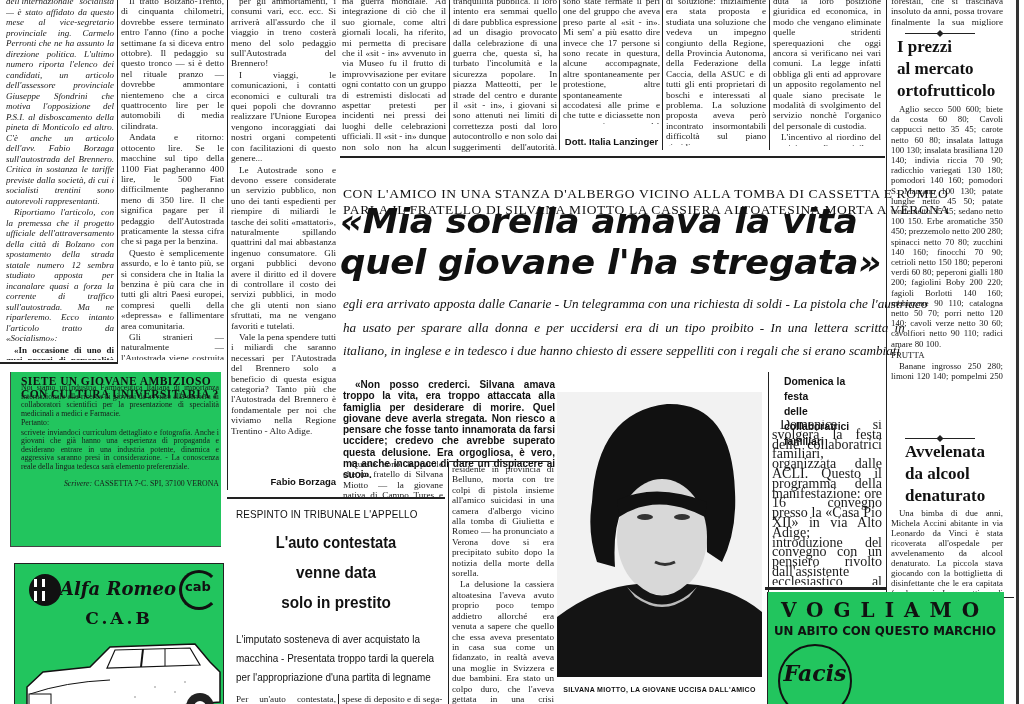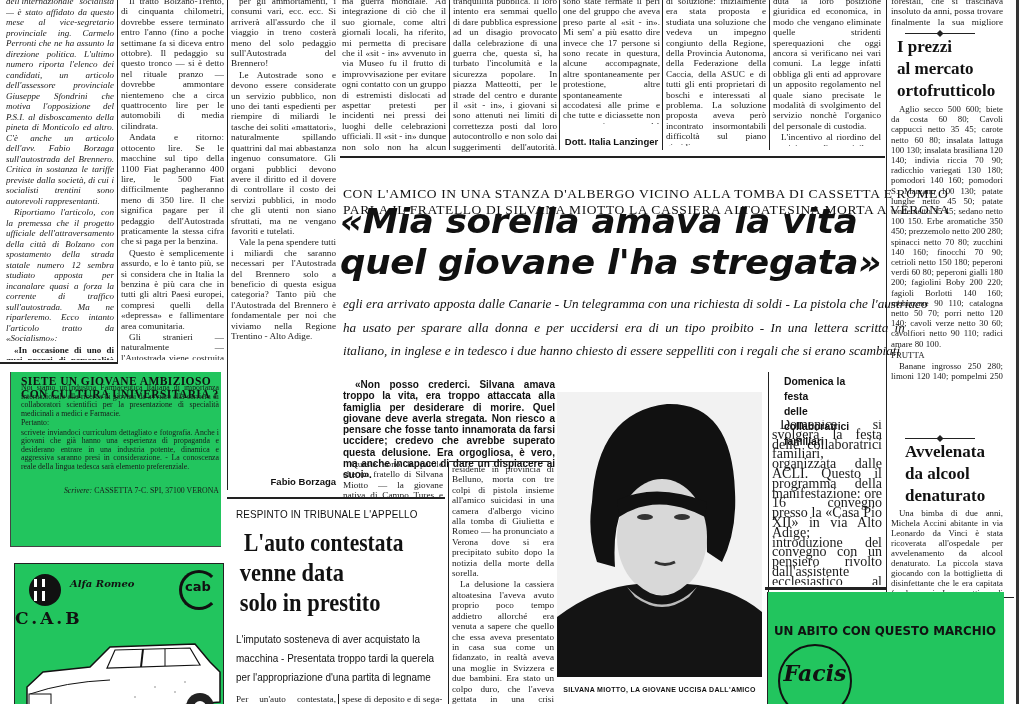--- a/index.html
+++ b/index.html
@@ -41,20 +41,21 @@
   <p>Il tratto Bolzano-Trento, di cinquanta chilometri, dovrebbe essere terminato entro l'anno (fino a poche settimane fa si diceva entro ottobre). Il pedaggio su questo tronco — si è detto nel rituale pranzo — dovrebbe ammontare nientemeno che a circa quattrocento lire per le automobili di media cilindrata.</p>
   <p>Andata e ritorno: ottocento lire. Se le macchine sul tipo della 1100 Fiat pagheranno 400 lire, le 500 Fiat difficilmente pagheranno meno di 350 lire. Il che significa pagare per il pedaggio dell'Autostrada praticamente la stessa cifra che si paga per la benzina.</p>
   <p>Questo è semplicemente assurdo, e lo è tanto più, se si considera che in Italia la benzina è più cara che in tutti gli altri Paesi europei, compresi quelli della «depressa» e fallimentare area comunitaria.</p>
   <p>Gli stranieri — naturalmente — l'Autostrada viene costruita in buona parte anche per loro — non useranno dell'Autostrada.</p>
 
 </div>
 <div class="vrule" style="left:227px;top:0;height:490px;"></div>
 
 <div class="col" style="left:231px;top:-4px;width:105px;height:440px;">
   <p>per gli ammortamenti, i consumi vari, ecc. ecc. Si arriverà all'assurdo che il viaggio in treno costerà meno del solo pedaggio sull'Autostrada del Brennero!</p>
+  <p>I viaggi, le comunicazioni, i contatti economici e culturali tra quei popoli che dovranno realizzare l'Unione Europea vengono incoraggiati dai nostri organi competenti con facilitazioni di questo genere...</p>
   <p>Le Autostrade sono e devono essere considerate un servizio pubblico, non uno dei tanti espedienti per riempire di miliardi le tasche dei soliti «mattatori», naturalmente spillando quattrini dal mai abbastanza ingenuo consumatore. Gli organi pubblici devono avere il diritto ed il dovere di controllare il costo dei servizi pubblici, in modo che gli utenti non siano sfruttati, ma ne vengano favoriti e tutelati.</p>
   <p>Vale la pena spendere tutti i miliardi che saranno necessari per l'Autostrada del Brennero solo a beneficio di questa esigua categoria? Tanto più che l'Autostrada del Brennero è fondamentale per noi che viviamo nella Regione Trentino - Alto Adige.</p>
 
 </div>
 <div class="sig abs" style="left:231px;top:476px;width:105px;">Fabio Borzaga</div>
 
 <div class="col" style="left:342px;top:-4px;width:104px;height:156px;">
   <p style="text-indent:0">ma guerra mondiale. Ad integrazione di ciò che il suo giornale, come altri giornali locali, ha riferito, mi permetta di precisare che il «sit - in» avvenuto in via Museo fu il frutto di improvvisazione per evitare ogni contatto con un gruppo di estremisti dislocati ad aspettar pretesti per incidenti nei pressi dei luoghi delle celebrazioni ufficiali. Il «sit - in» dunque non solo non ha alcun riferimento con manifestazioni vietate dall'autorità di P.S., ma tendeva ad evitare quel pericolo che evidentemente si corre ancora oggi sulle strade a voler fare pratico esercizio dei «di-</p>
 </div>
 <div class="vrule" style="left:449px;top:0;height:150px;"></div>
@@ -149,75 +150,76 @@
   <div>delle collaboratrici</div>
   <div>familiari</div>
 </div>
 <div class="col" style="left:772px;top:420px;width:110px;height:165px;font-size:14px;line-height:9.8px;">
   <p>Domenica si svolgerà la festa delle collaboratrici familiari, organizzata dalle ACLI. Questo il programma della manifestazione: ore 16 convegno presso la «Casa Pio XII» in via Alto Adige; introduzione del convegno con un pensiero rivolto dall'assistente ecclesiastico al quale seguirà la relazione della segretaria ACLI-Colf che toccherà alcuni punti interessanti la categoria: gli obiettivi raggiunti, i problemi urgenti, la scuola per la qualificazione professionale.</p>
 
 </div>
 <div class="hrule" style="left:765px;top:587px;width:122px;height:3px;"></div>
 
 <div class="ad-box" style="left:767px;top:592px;width:236px;height:120px;border:none;border-left:1.5px solid #222;">
+  <div style="position:absolute;left:4px;top:6px;width:226px;text-align:center;font-family:'DejaVu Serif',serif;font-weight:900;font-size:20px;letter-spacing:10px;">VOGLIAMO</div>
   <div style="position:absolute;left:4px;top:32px;width:226px;text-align:center;font-family:'DejaVu Sans',sans-serif;font-weight:bold;font-size:11.8px;">UN ABITO CON QUESTO MARCHIO</div>
   <div style="position:absolute;left:10px;top:52px;width:70px;height:70px;border:2px solid #111;border-radius:50%;">
     <span style="position:absolute;left:2px;top:14px;width:66px;text-align:center;font-family:'DejaVu Serif',serif;font-style:italic;font-weight:bold;font-size:22px;">Facis</span>
   </div>
 </div>
 
 <div class="hrule" style="left:0;top:362px;width:118px;"></div>
 <div class="ad-box" style="left:10px;top:372px;width:210px;height:174px;border:none;border-left:1px solid #444;border-bottom:1px solid #444;">
   <div style="position:absolute;left:10px;top:3px;width:200px;font-family:'Liberation Serif',serif;font-weight:bold;font-size:11.5px;line-height:13px;letter-spacing:0.4px;">
     <div>SIETE UN GIOVANE AMBIZIOSO</div>
     <div>CON CULTURA UNIVERSITARIA ?</div>
   </div>
   <div class="col" style="left:10px;top:12px;width:198px;height:145px;font-size:7.8px;line-height:8.5px;">
     <p style="text-indent:0">Noi siamo un'Industria Farmaceutica Italiana di importanza internazionale alla ricerca di giovani da avviare alla carriera di collaboratori scientifici per la presentazione di specialità medicinali a medici e Farmacie.</p>
     <p style="text-indent:0">Pertanto:</p>
     <p style="text-indent:0">scrivete inviandoci curriculum dettagliato e fotografia. Anche i giovani che già hanno una esperienza di propaganda e desiderano entrare in una industria potente, dinamica e aggressiva saranno presi in considerazione. - La conoscenza reale della lingua tedesca sarà elemento preferenziale.</p>
-    <p style="text-align:right;margin-top:16px;">
+    <p style="text-align:right;margin-top:9px;">
       <span class="ital">Scrivere:</span>
       <span>CASSETTA 7-C. SPI, 37100 VERONA</span>
     </p>
   </div>
 </div>
 
 <div class="ad-box" style="left:14px;top:563px;width:208px;height:150px;">
   <div style="position:absolute;left:14px;top:10px;width:32px;height:32px;border-radius:50%;background:#111;">
     <div style="position:absolute;left:5px;top:5px;width:11px;height:22px;background:#fff;"></div>
     <div style="position:absolute;left:8px;top:5px;width:5px;height:22px;background:#111;"></div>
     <div style="position:absolute;left:5px;top:13px;width:11px;height:4px;background:#111;"></div>
   </div>
-  <div style="position:absolute;left:55px;top:14px;font-family:'DejaVu Serif',serif;font-style:italic;font-weight:bold;font-size:10px;">Alfa Romeo</div>
+  <div style="position:absolute;left:45px;top:14px;font-family:'DejaVu Serif',serif;font-style:italic;font-weight:bold;font-size:18px;">Alfa Romeo</div>
   <div style="position:absolute;left:164px;top:6px;width:34px;height:34px;border:3px solid #111;border-radius:50%;border-right-color:transparent;">
     <span style="position:absolute;left:3px;top:6px;font-family:'DejaVu Sans',sans-serif;font-size:13px;font-weight:bold;">cab</span>
   </div>
-  <div style="position:absolute;left:0;top:44px;width:208px;font-family:'DejaVu Serif',serif;font-weight:900;font-size:17px;letter-spacing:3px;">C.A.B</div>
+  <div style="position:absolute;left:0;top:44px;width:208px;text-align:center;font-family:'DejaVu Serif',serif;font-weight:900;font-size:17px;letter-spacing:3px;">C.A.B</div>
   <svg width="206" height="85" viewBox="0 0 206 85" style="position:absolute;left:0;top:68px;">
     <path d="M12 55 L28 40 L75 35 L95 15 L180 12 L195 30 L205 40 L205 70 L12 85Z" fill="#fff" stroke="#111" stroke-width="1.5"></path>
     <path d="M100 18 L175 16 L185 33 L92 36Z" fill="#fff" stroke="#111" stroke-width="1.2"></path>
     <line x1="128" y1="17" x2="126" y2="35" stroke="#111" stroke-width="2"></line>
     <line x1="150" y1="17" x2="150" y2="34" stroke="#111"></line>
     <path d="M15 62 Q50 50 95 48" stroke="#111" fill="none"></path>
     <circle cx="185" cy="75" r="14" fill="#222"></circle>
     <circle cx="185" cy="75" r="6" fill="#fff"></circle>
     <rect x="14" y="62" width="22" height="12" fill="#fff" stroke="#111"></rect>
     <g fill="#888" opacity="0.6">
         <circle cx="140" cy="55" r="1"></circle>
         <circle cx="160" cy="60" r="1"></circle>
         <circle cx="120" cy="65" r="1"></circle>
         <circle cx="170" cy="50" r="1"></circle>
       </g>
   </svg>
 </div>
 
 <div class="hrule" style="left:227px;top:497px;width:218px;"></div>
 <div class="abs" style="left:236px;top:508px;font-family:'Liberation Sans',sans-serif;font-size:11.5px;letter-spacing:0.2px;transform:scaleX(0.86);transform-origin:left;white-space:nowrap;">RESPINTO IN TRIBUNALE L'APPELLO</div>
-<div class="abs" style="left:229px;top:528px;width:214px;font-family:Liberation Serif, serif;font-weight:bold;font-size:25px;line-height:30px;">
+<div class="abs" style="left:229px;top:528px;width:214px;text-align:center;font-family:Liberation Sans, sans-serif;font-weight:bold;font-size:17px;line-height:30px;">
   <div style="transform:scaleX(0.86);white-space:nowrap;">L'auto contestata</div>
   <div style="transform:scaleX(0.9);">venne data</div>
   <div style="transform:scaleX(0.9);">solo in prestito</div>
 </div>
 <div class="abs" style="left:236px;top:630px;width:210px;font-family:'Liberation Sans',sans-serif;font-size:11px;line-height:19px;transform:scaleX(0.9);transform-origin:left;white-space:nowrap;">
   <div>L'imputato sosteneva di aver acquistato la</div>
   <div>macchina - Presentata troppo tardi la querela</div>
   <div>per l'appropriazione d'una partita di legname</div>
 </div>
 <div class="abs col" style="left:236px;top:694px;width:100px;height:12px;">Per un'auto contestata, Karl</div>

